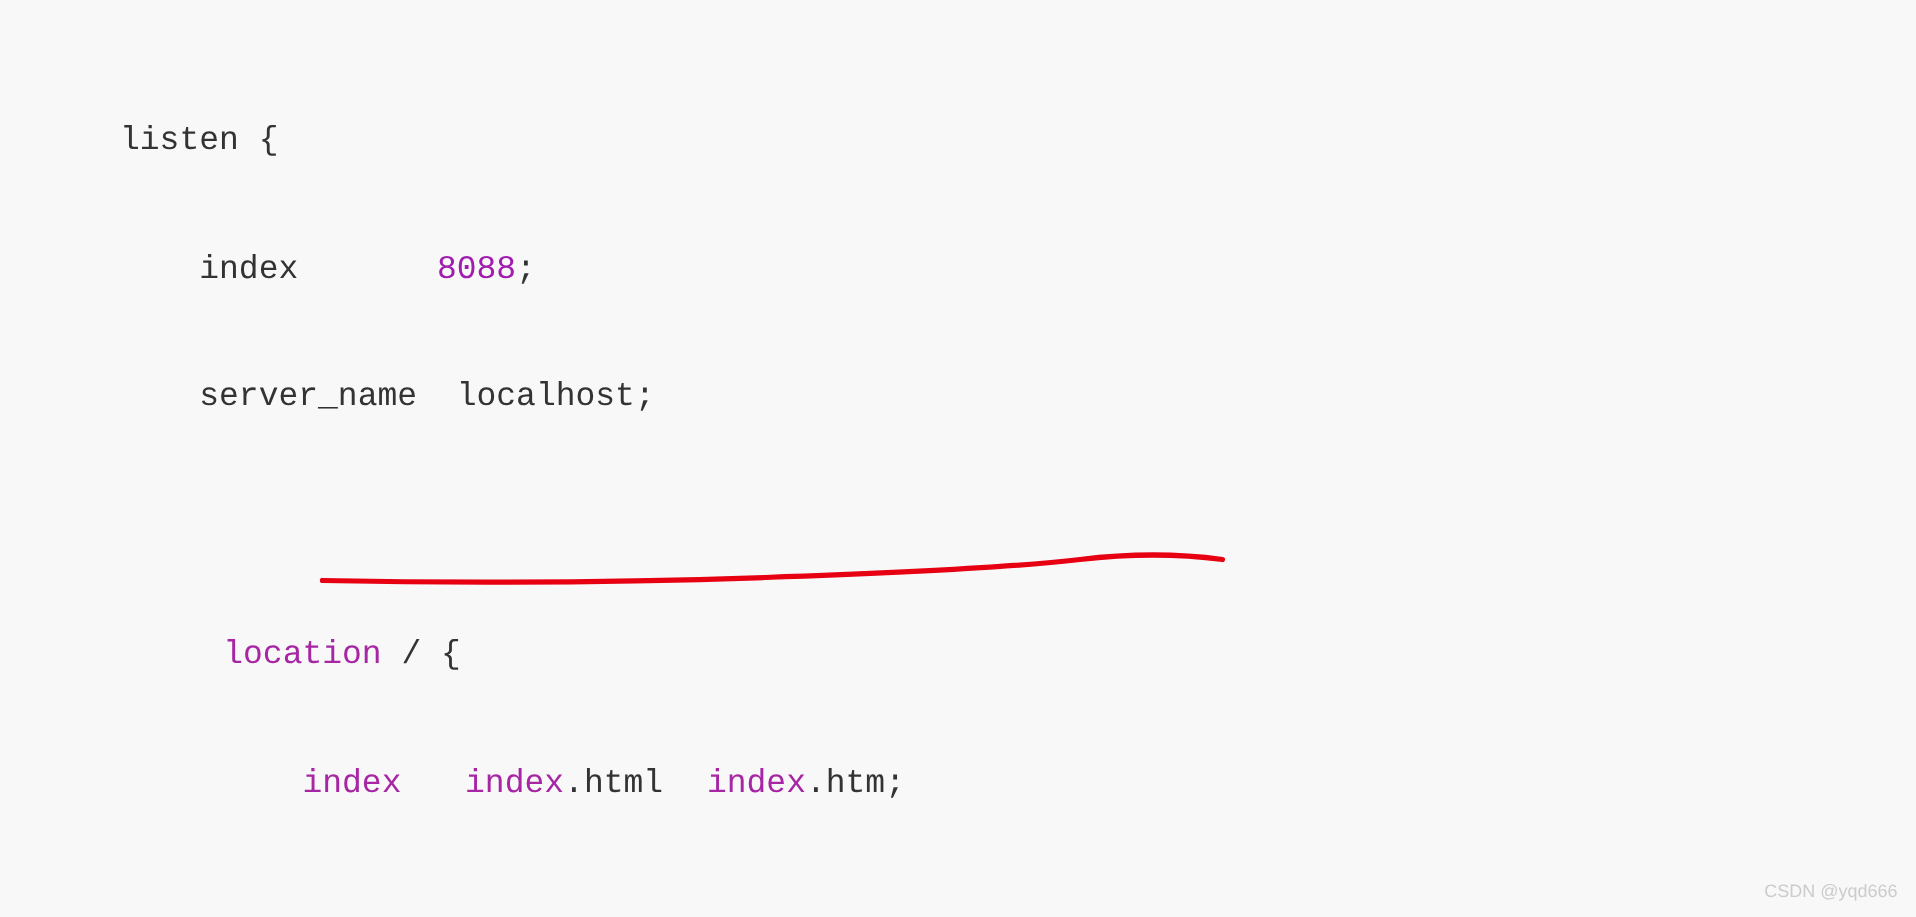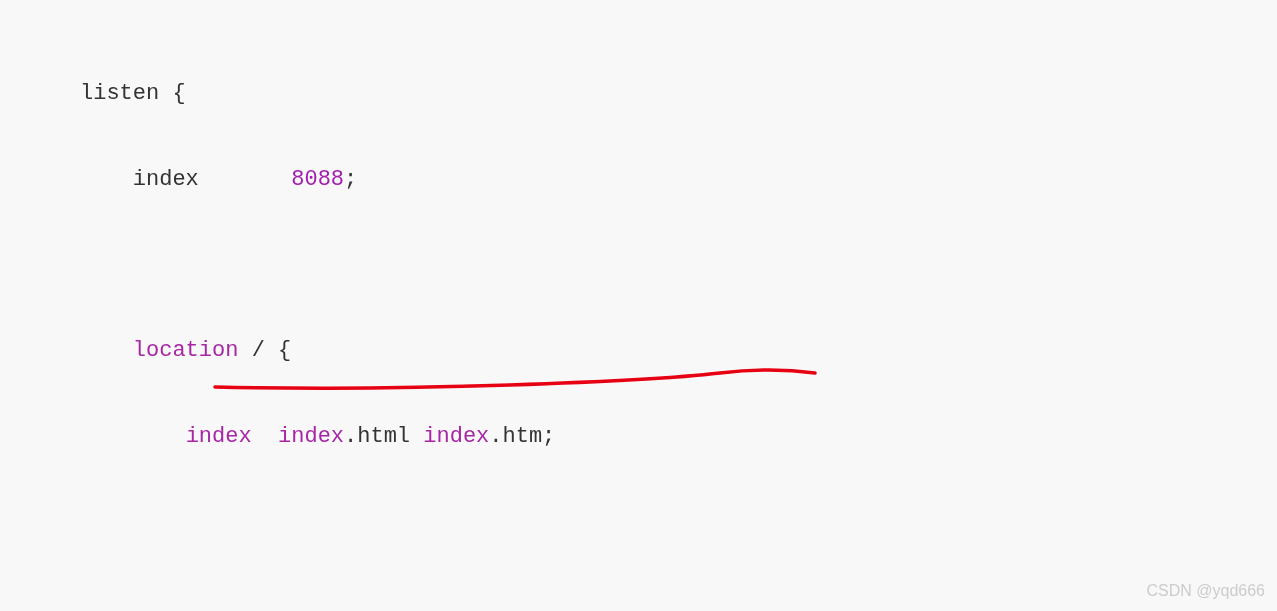--- a/index.html
+++ b/index.html
@@ -13,44 +13,45 @@
       height: 611px;
       overflow: hidden;
       position: relative;
     }
     .code-container {
       padding: 30px 0 0 80px;
       white-space: pre;
       color: #333;
       position: relative;
     }
-    .keyword { color: #a626a4; }
+    .keyword { color: #a626a4; margin-left: 16px; }
     .number { color: #a21caf; }
     .underline-svg {
       position: absolute;
       left: 210px;
       top: 365px;
       pointer-events: none;
     }
     .watermark {
       position: absolute;
       bottom: 5px;
       right: 12px;
-      font-size: 16px;
+      font-size: 12px;
       color: #ccc;
       font-family: Arial, sans-serif;
     }
     .line { display: block; }
   </style>
 </head>
 <body>
 
 <div class="code-container">
 <span class="line"><span>listen</span><span> {</span></span>
 <span class="line">    <span>index</span><span>       </span><span class="number">8088</span><span>;</span></span>
+<span class="line">    <span>server_name</span><span>  </span><span>localhost;</span></span>
 <span class="line"> </span>
 <span class="line">    <span class="keyword">location</span><span> / {</span></span>
 <span class="line">        <span class="keyword">index</span><span>  </span><span class="keyword">index</span><span>.html </span><span class="keyword">index</span><span>.htm;</span></span>
 
 
 
 
 
 
 </div>

